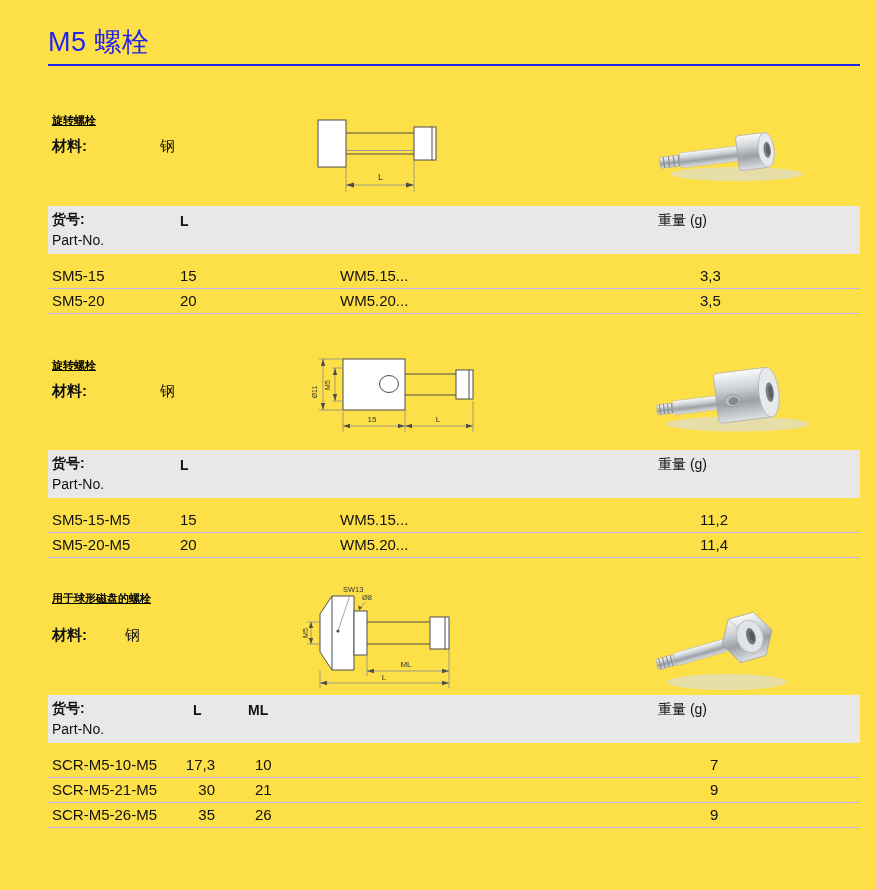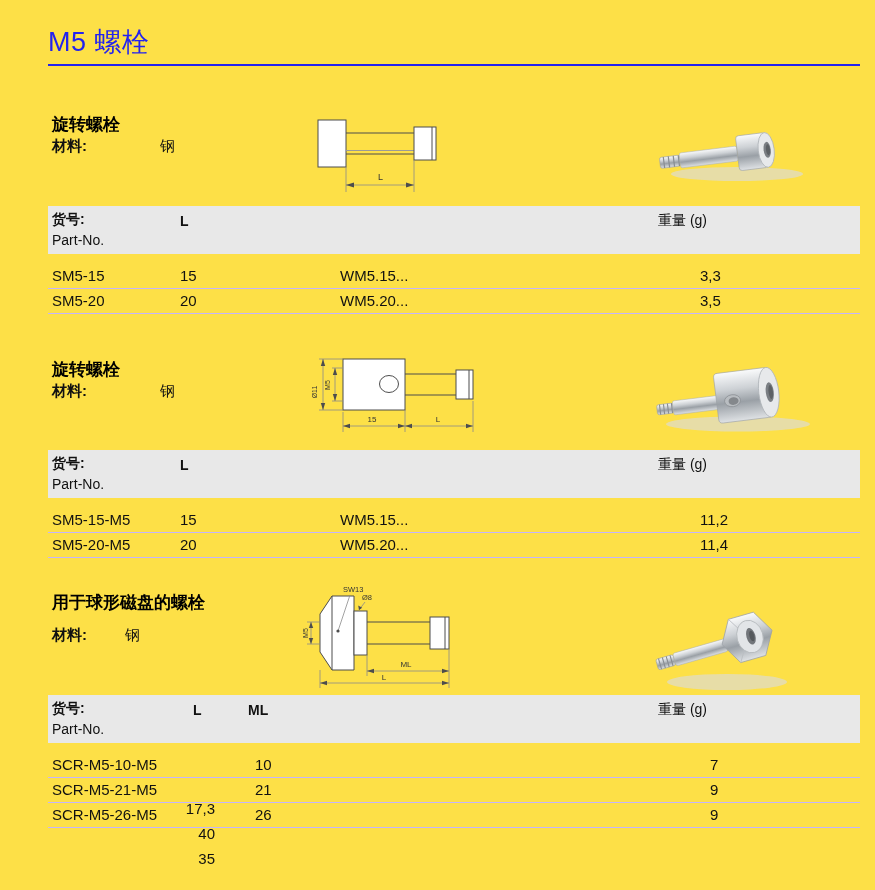--- a/index.html
+++ b/index.html
@@ -5,21 +5,21 @@
   html,body{margin:0;padding:0;background:#fff;}
   #page{
     position:relative;width:875px;height:890px;background:#fde047;overflow:hidden;
     font-family:"Liberation Sans","DejaVu Sans",sans-serif;color:#111;
   }
   .abs{position:absolute;}
   
   .page-title{left:48px;top:24px;font-size:27px;color:#2323ef;letter-spacing:.5px;}
   .title-rule{left:48px;top:64px;width:812px;height:2px;background:#2323ef;}
   
-  .sec-head{font-size:17px;font-weight:bold;color:#000;}
+  .sec-head{font-size:11px;font-weight:bold;color:#000;text-decoration:underline;}
   .mat-row{font-size:15px;}
   .mat-label{font-weight:bold;}
   .mat-value{font-weight:normal;}
   
   .dtable{left:48px;width:812px;}
   .thead{position:relative;height:48px;background:#e8e8e8;}
   .thead span{position:absolute;font-size:14px;}
   .th-part-zh{left:4px;top:5px;font-weight:bold;}
   .th-part-en{left:4px;top:26px;}
   .th-l{top:7px;font-weight:bold;}
@@ -30,21 +30,21 @@
   .trow span{position:absolute;top:3px;}
   
   .cols-a .c-part{left:4px;}
   .cols-a .c-l{left:132px;}
   .cols-a .c-wm{left:292px;}
   .cols-a .th-l{left:132px;}
   .cols-a .th-weight{left:610px;}
   .cols-a .c-weight{left:652px;}
   
   .cols-b .c-part{left:4px;}
-  .cols-b .c-l{left:95px;width:72px;text-align:right;margin-top:44px;}
+  .cols-b .c-l{left:95px;width:72px;text-align:right;}
   .cols-b .c-ml{left:207px;}
   .cols-b .th-l{left:145px;}
   .cols-b .th-ml{left:200px;}
   .cols-b .th-weight{left:610px;}
   .cols-b .c-weight{left:662px;}
   svg text{font-family:"Liberation Sans","DejaVu Sans",sans-serif;}
 </style>
 </head>
 <body>
 
@@ -298,21 +298,21 @@
     </div>
     <div class="tspacer"></div>
     <div class="trow">
       <span class="c-part">SCR-M5-10-M5</span>
       <span class="c-l">17,3</span>
       <span class="c-ml">10</span>
       <span class="c-weight">7</span>
     </div>
     <div class="trow">
       <span class="c-part">SCR-M5-21-M5</span>
-      <span class="c-l">40</span>
+      <span class="c-l">30</span>
       <span class="c-ml">21</span>
       <span class="c-weight">9</span>
     </div>
     <div class="trow">
       <span class="c-part">SCR-M5-26-M5</span>
       <span class="c-l">35</span>
       <span class="c-ml">26</span>
       <span class="c-weight">9</span>
     </div>
   </div>

